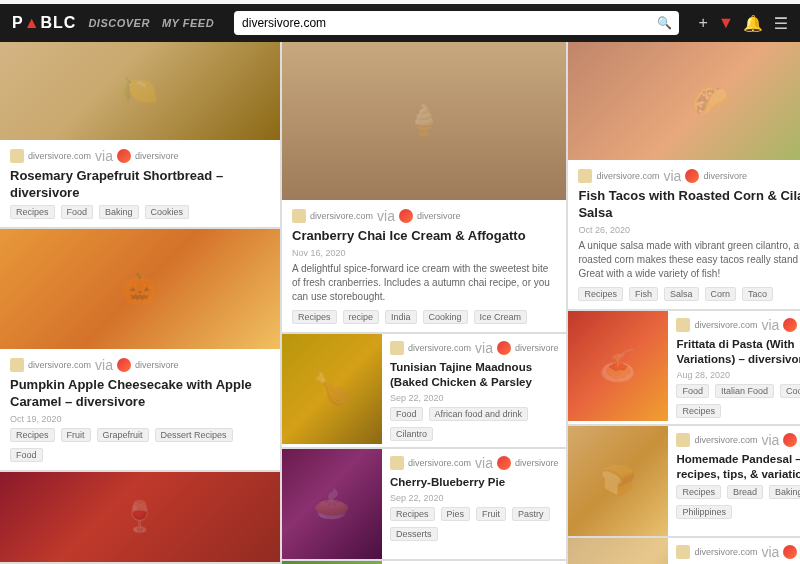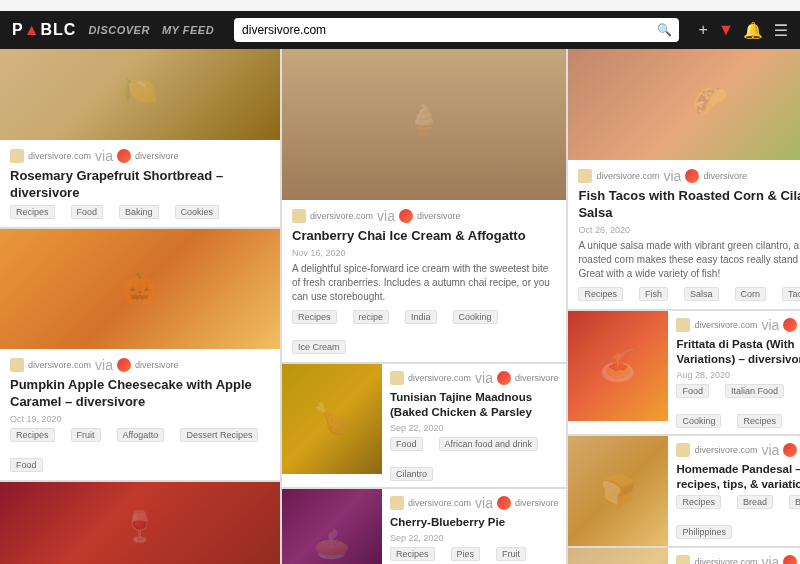--- a/index.html
+++ b/index.html
@@ -7,21 +7,21 @@
 
     
     .header {
       background: #1a1a1a;
       height: 38px;
       display: flex;
       align-items: center;
       padding: 0 12px;
       gap: 12px;
       position: sticky;
-      top: 11px;
+      top: 4px;
       z-index: 100;
     }
     .logo {
       color: white;
       font-weight: 900;
       font-size: 16px;
       letter-spacing: 1px;
     }
     .logo span { color: #e53935; }
     .nav-link {
@@ -141,21 +141,21 @@
     }
     .card-desc {
       font-size: 10px;
       color: #666;
       line-height: 1.4;
       margin-bottom: 6px;
     }
     .tags {
       display: flex;
       flex-wrap: wrap;
-      gap: 16px;
+      gap: 6px;
     }
     .tag {
       background: #f0f0f0;
       color: #666;
       font-size: 9px;
       padding: 1px 5px;
       border-radius: 2px;
       border: 1px solid #e0e0e0;
     }
 
@@ -273,21 +273,21 @@
           <span class="site-name">diversivore.com</span>
           <span class="via-text">via</span>
           <span class="user-avatar" style="background: linear-gradient(135deg,#e53935,#ff7043);"></span>
           <span class="site-name">diversivore</span>
         </div>
         <div class="card-title">Pumpkin Apple Cheesecake with Apple Caramel – diversivore</div>
         <div class="card-date">Oct 19, 2020</div>
         <div class="tags">
           <span class="tag">Recipes</span>
           <span class="tag">Fruit</span>
-          <span class="tag">Affogatto</span>
+          <span class="tag">Grapefruit</span>
           <span class="tag">Dessert Recipes</span>
           <span class="tag">Food</span>
         </div>
       </div>
     </div>
 
     <div class="card">
       <div class="card-img-placeholder img-redcurrant">
         <div class="img-overlay">🍷</div>
       </div>

